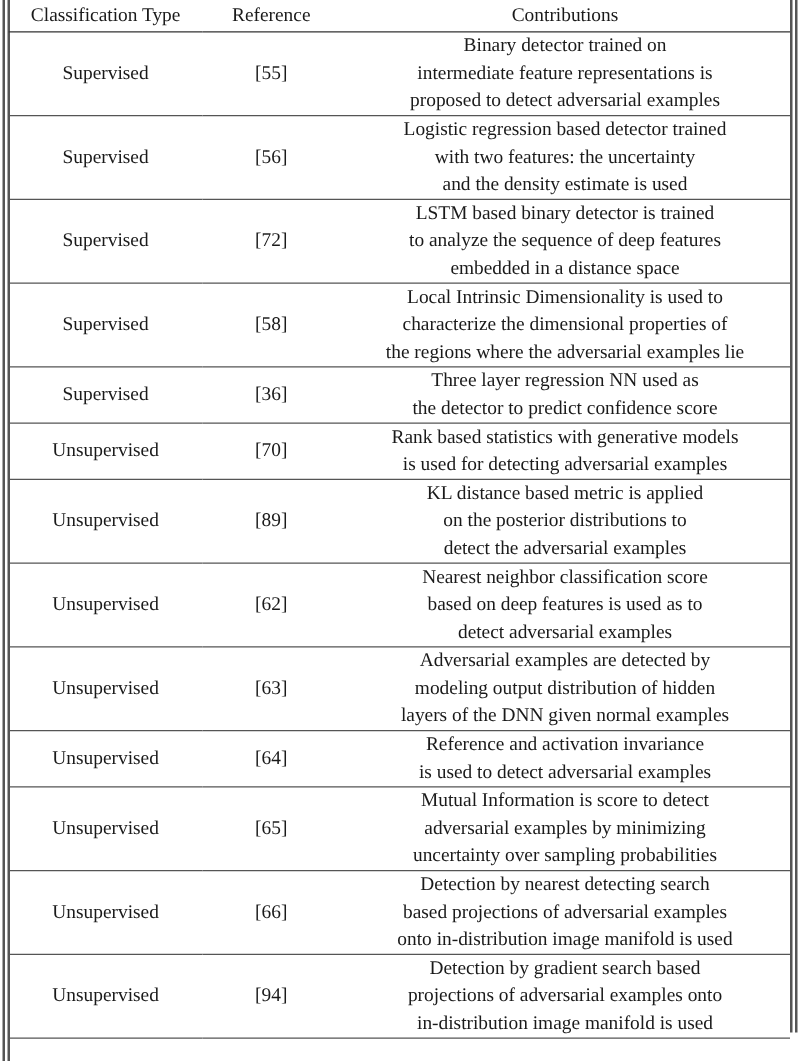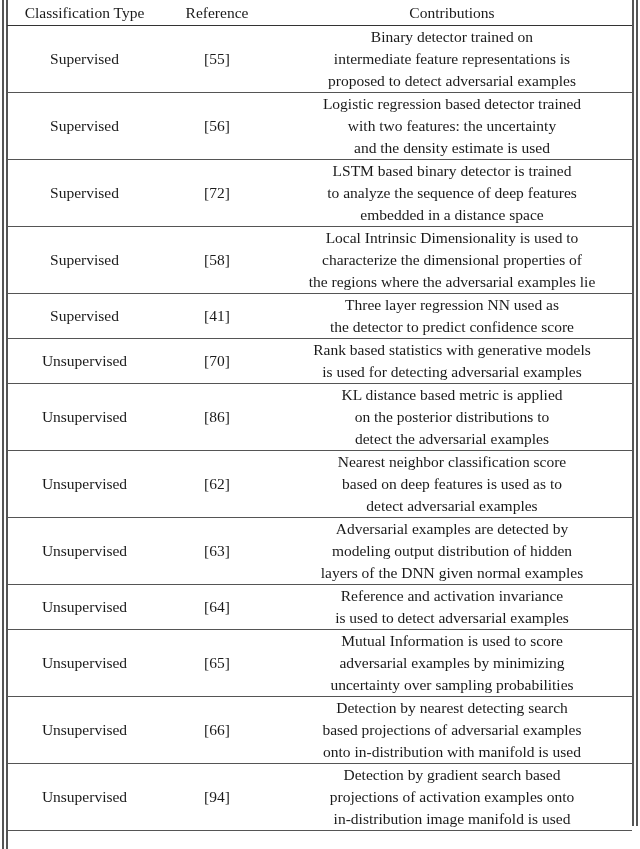--- a/index.html
+++ b/index.html
@@ -135,39 +135,39 @@
         <td>[58]</td>
         <td class="contrib">
           <span>Local Intrinsic Dimensionality is used to</span>
           <span>characterize the dimensional properties of</span>
           <span>the regions where the adversarial examples lie</span>
         </td>
       </tr>
 
       <tr class="r2">
         <td>Supervised</td>
-        <td>[41]</td>
+        <td>[36]</td>
         <td class="contrib">
           <span>Three layer regression NN used as</span>
           <span>the detector to predict confidence score</span>
         </td>
       </tr>
 
       <tr class="r2">
         <td>Unsupervised</td>
         <td>[70]</td>
         <td class="contrib">
           <span>Rank based statistics with generative models</span>
           <span>is used for detecting adversarial examples</span>
         </td>
       </tr>
 
       <tr class="r3">
         <td>Unsupervised</td>
-        <td>[86]</td>
+        <td>[89]</td>
         <td class="contrib">
           <span>KL distance based metric is applied</span>
           <span>on the posterior distributions to</span>
           <span>detect the adversarial examples</span>
         </td>
       </tr>
 
       <tr class="r3">
         <td>Unsupervised</td>
         <td>[62]</td>
@@ -194,42 +194,42 @@
         <td class="contrib">
           <span>Reference and activation invariance</span>
           <span>is used to detect adversarial examples</span>
         </td>
       </tr>
 
       <tr class="r3">
         <td>Unsupervised</td>
         <td>[65]</td>
         <td class="contrib">
-          <span>Mutual Information is used to score</span>
+          <span>Mutual Information is score to detect</span>
           <span>adversarial examples by minimizing</span>
           <span>uncertainty over sampling probabilities</span>
         </td>
       </tr>
 
       <tr class="r3">
         <td>Unsupervised</td>
         <td>[66]</td>
         <td class="contrib">
           <span>Detection by nearest detecting search</span>
           <span>based projections of adversarial examples</span>
-          <span>onto in-distribution with manifold is used</span>
+          <span>onto in-distribution image manifold is used</span>
         </td>
       </tr>
 
       <tr class="r3">
         <td>Unsupervised</td>
         <td>[94]</td>
         <td class="contrib">
           <span>Detection by gradient search based</span>
-          <span>projections of activation examples onto</span>
+          <span>projections of adversarial examples onto</span>
           <span>in-distribution image manifold is used</span>
         </td>
       </tr>
     </tbody>
   </table>
 
   <div class="bottom-gap"></div>
 </div>
 
 </body></html>

